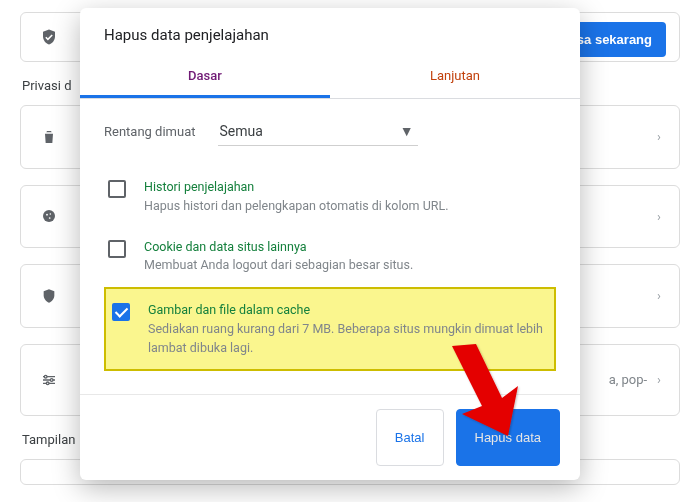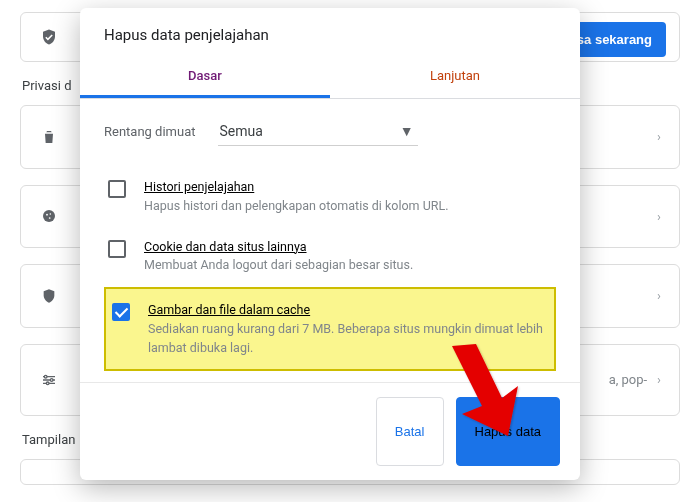--- a/index.html
+++ b/index.html
@@ -65,33 +65,33 @@
 
   .opt { display:flex; gap:18px; padding:10px 6px 12px 4px; align-items:flex-start;}
   .opt.hl { background:#faf68e; outline:2px solid #cdbd00; outline-offset:-2px; padding:14px 6px 14px 8px;}
   .cb { width:18px; height:18px; border:2px solid #5f6368; border-radius:2px; flex:0 0 18px; margin-top:2px; background:#fff; position:relative;}
   .cb.checked { background:#1a73e8; border-color:#1a73e8;}
   .cb.checked::after{
     content:""; position:absolute; left:4px; top:0px; width:5px; height:10px;
     border:solid #fff; border-width:0 2px 2px 0; transform:rotate(45deg);
   }
   .opt .lbls { font-size:12.5px; line-height:1.5; }
-  .opt .lbls .t { color:#000000;text-decoration:underline; }
+  .opt .lbls .t { color:#15803d; }
   .opt .lbls .d { color:#80868b; }
 
   .footer {
     border-top:1px solid #e8e8e8;
     display:flex; justify-content:flex-end; gap:12px;
     padding:14px 20px;
   }
   .btn {
-    font-size:13px; padding:26px 18px; border-radius:4px; cursor:pointer;
+    font-size:13px; padding:20px 18px; border-radius:4px; cursor:pointer;
     border:1px solid #dadce0; background:#fff; color:#1a73e8; font-weight:500;
   }
-  .btn.primary { background:#1a73e8; border-color:#1a73e8; color:#000000; }
+  .btn.primary { background:#1a73e8; border-color:#1a73e8; color:#e5e5e5; }
 
   
   .arrow-anno { position:absolute; left:432px; top:326px; pointer-events:none; }
 </style>
 </head>
 <body>
 
 <div class="bg">
   <div class="card">
     <span class="ic">

